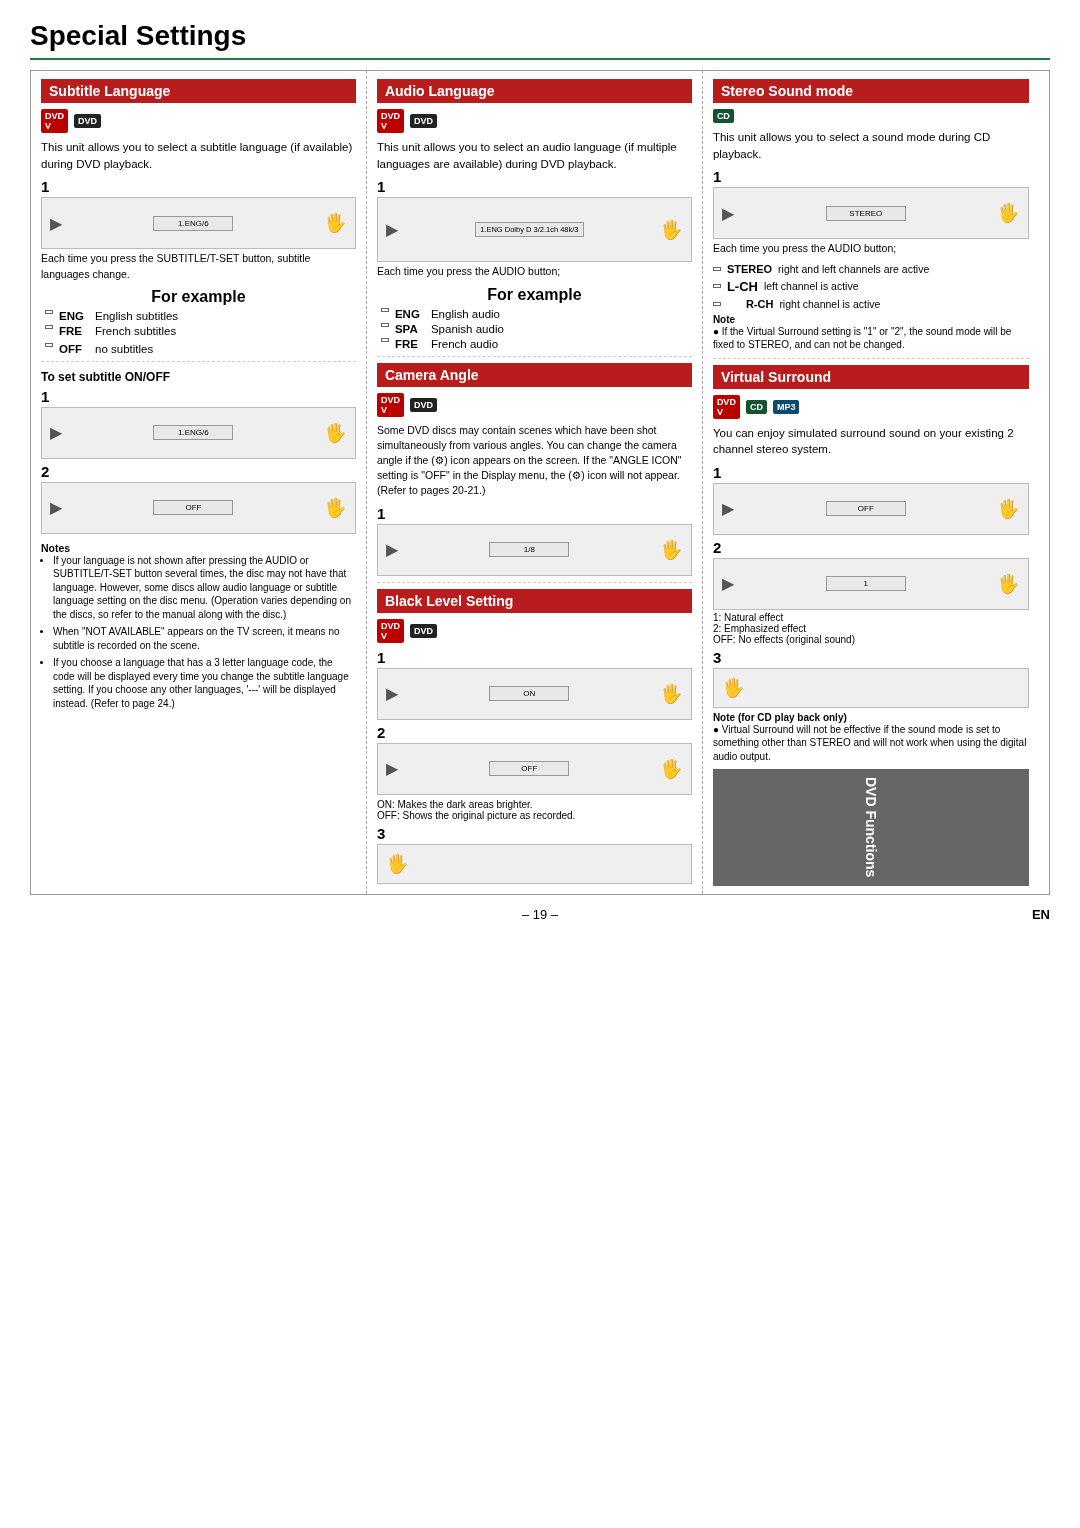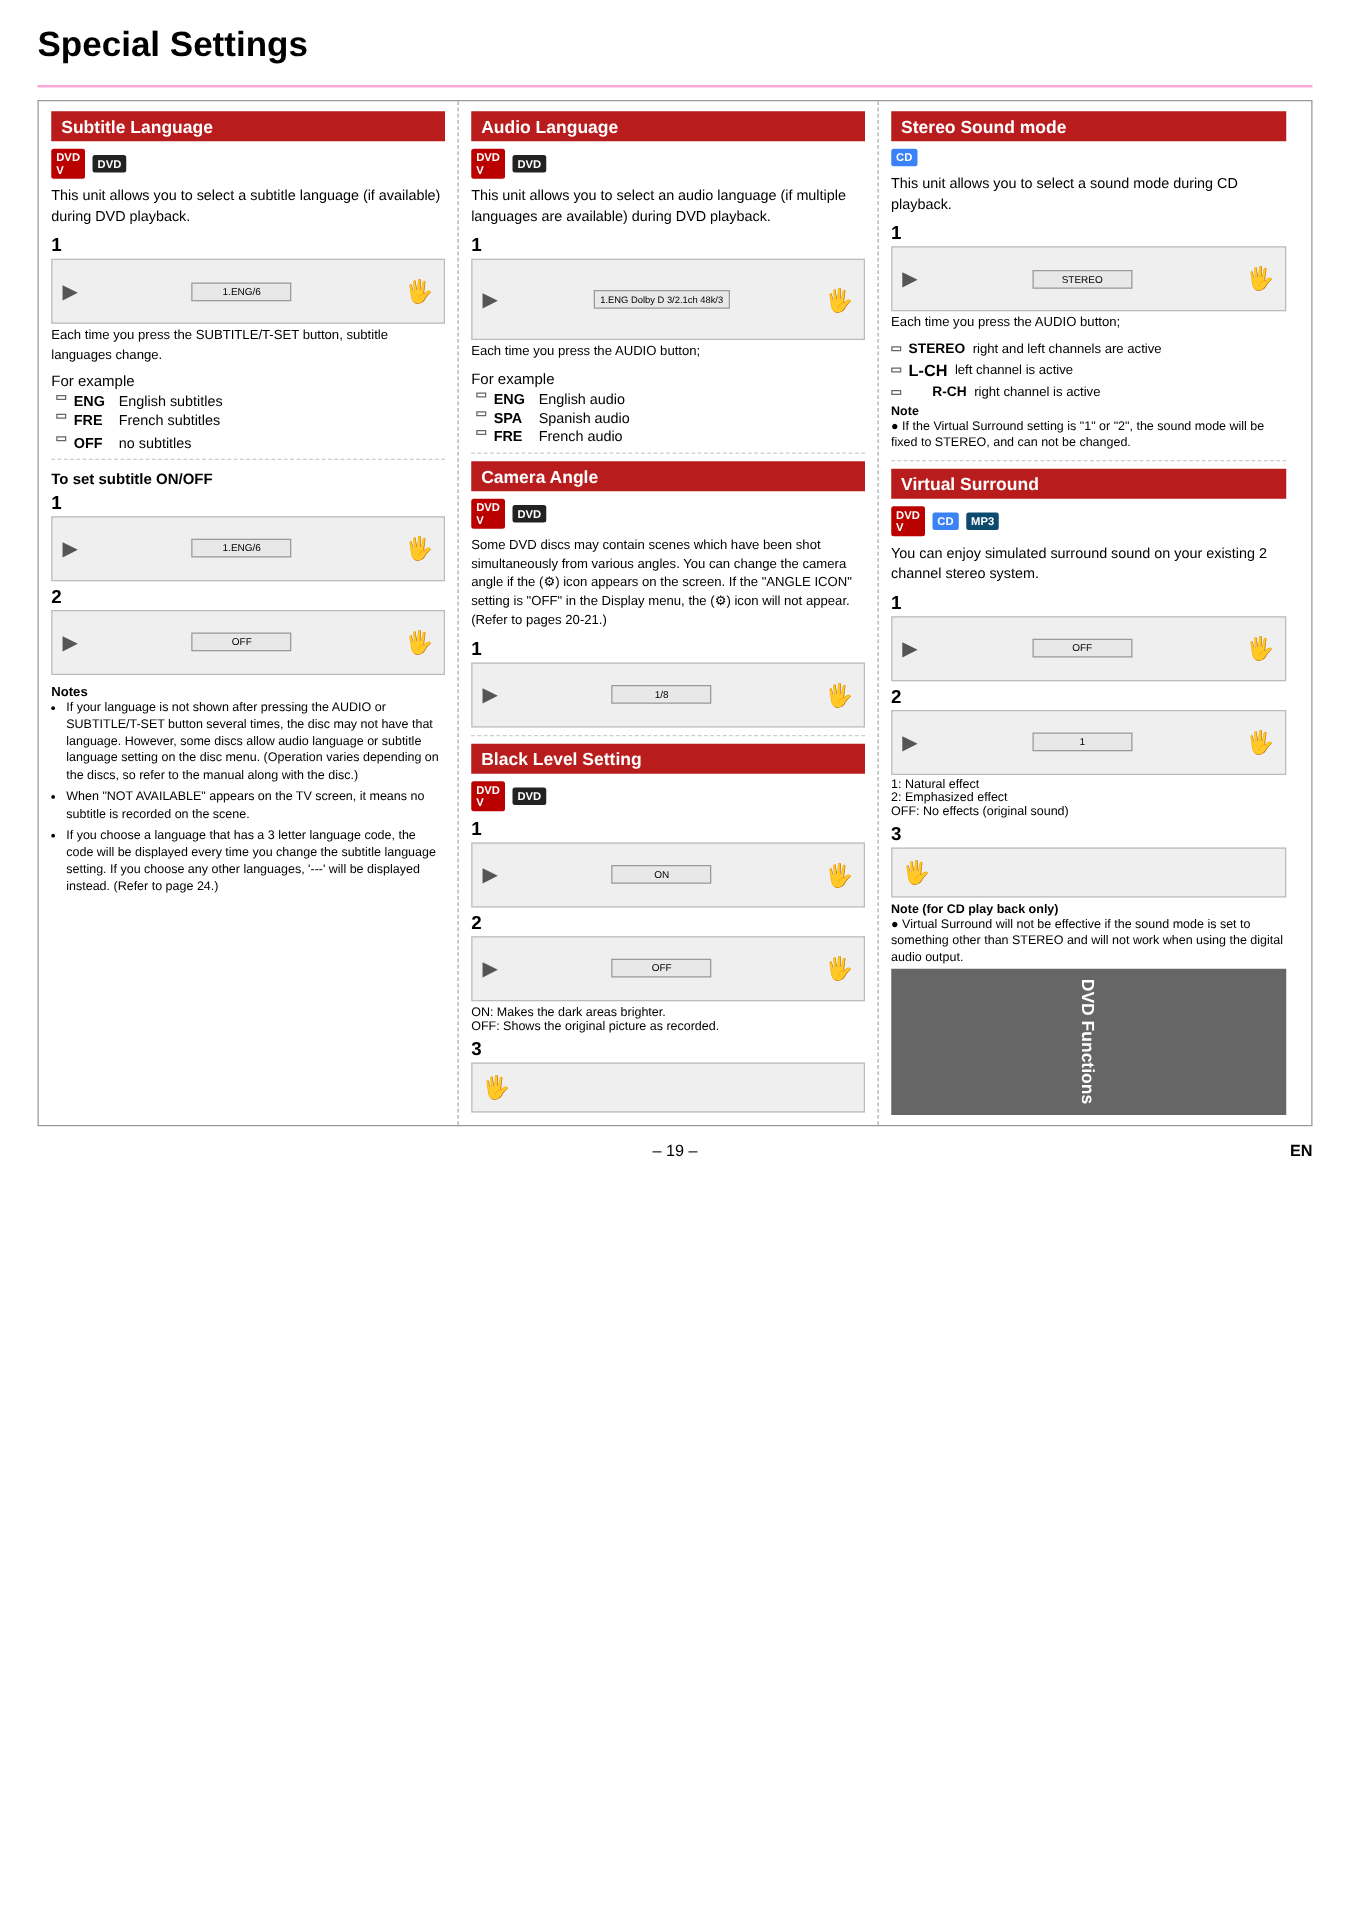--- a/index.html
+++ b/index.html
@@ -9,22 +9,22 @@
       background: #fff;
       font-family: Arial, sans-serif;
       font-size: 13px;
       color: #000;
       padding: 20px 30px 30px 30px;
     }
     h1.page-title {
       font-size: 28px;
       font-weight: bold;
       margin-bottom: 10px;
-      border-bottom: 2px solid #f9a8d4;
-      padding-bottom: 16px;
+      border-bottom: 2px solid #15803d;
+      padding-bottom: 6px;
     }
     .section-header {
       background: #b91c1c;
       color: #fff;
       font-weight: bold;
       font-size: 14px;
       padding: 4px 8px;
       margin-bottom: 6px;
       display: block;
     }
@@ -39,35 +39,36 @@
       color: #fff;
       font-size: 9px;
       font-weight: bold;
       padding: 2px 4px;
       border-radius: 2px;
       display: inline-flex;
       align-items: center;
       gap: 2px;
     }
     .icon-badge.dvd { background: #b00; }
-    .icon-badge.cd { background: #3b82f6; }
+    .icon-badge.cd { background: #14532d; }
     .body-text {
       font-size: 11.5px;
       line-height: 1.45;
       margin-bottom: 6px;
     }
     .step-num {
       font-size: 15px;
       font-weight: bold;
       margin: 4px 0 2px 0;
     }
     .for-example {
-      font-weight: normal;
-      font-size: 12px;
+      font-weight: bold;
+      font-size: 16px;
       margin: 4px 0;
+      text-align: center;
     }
     .example-list {
       list-style: none;
       margin-left: 4px;
       font-size: 11.5px;
     }
     .example-list li {
       display: flex;
       align-items: flex-start;
       gap: 6px;

